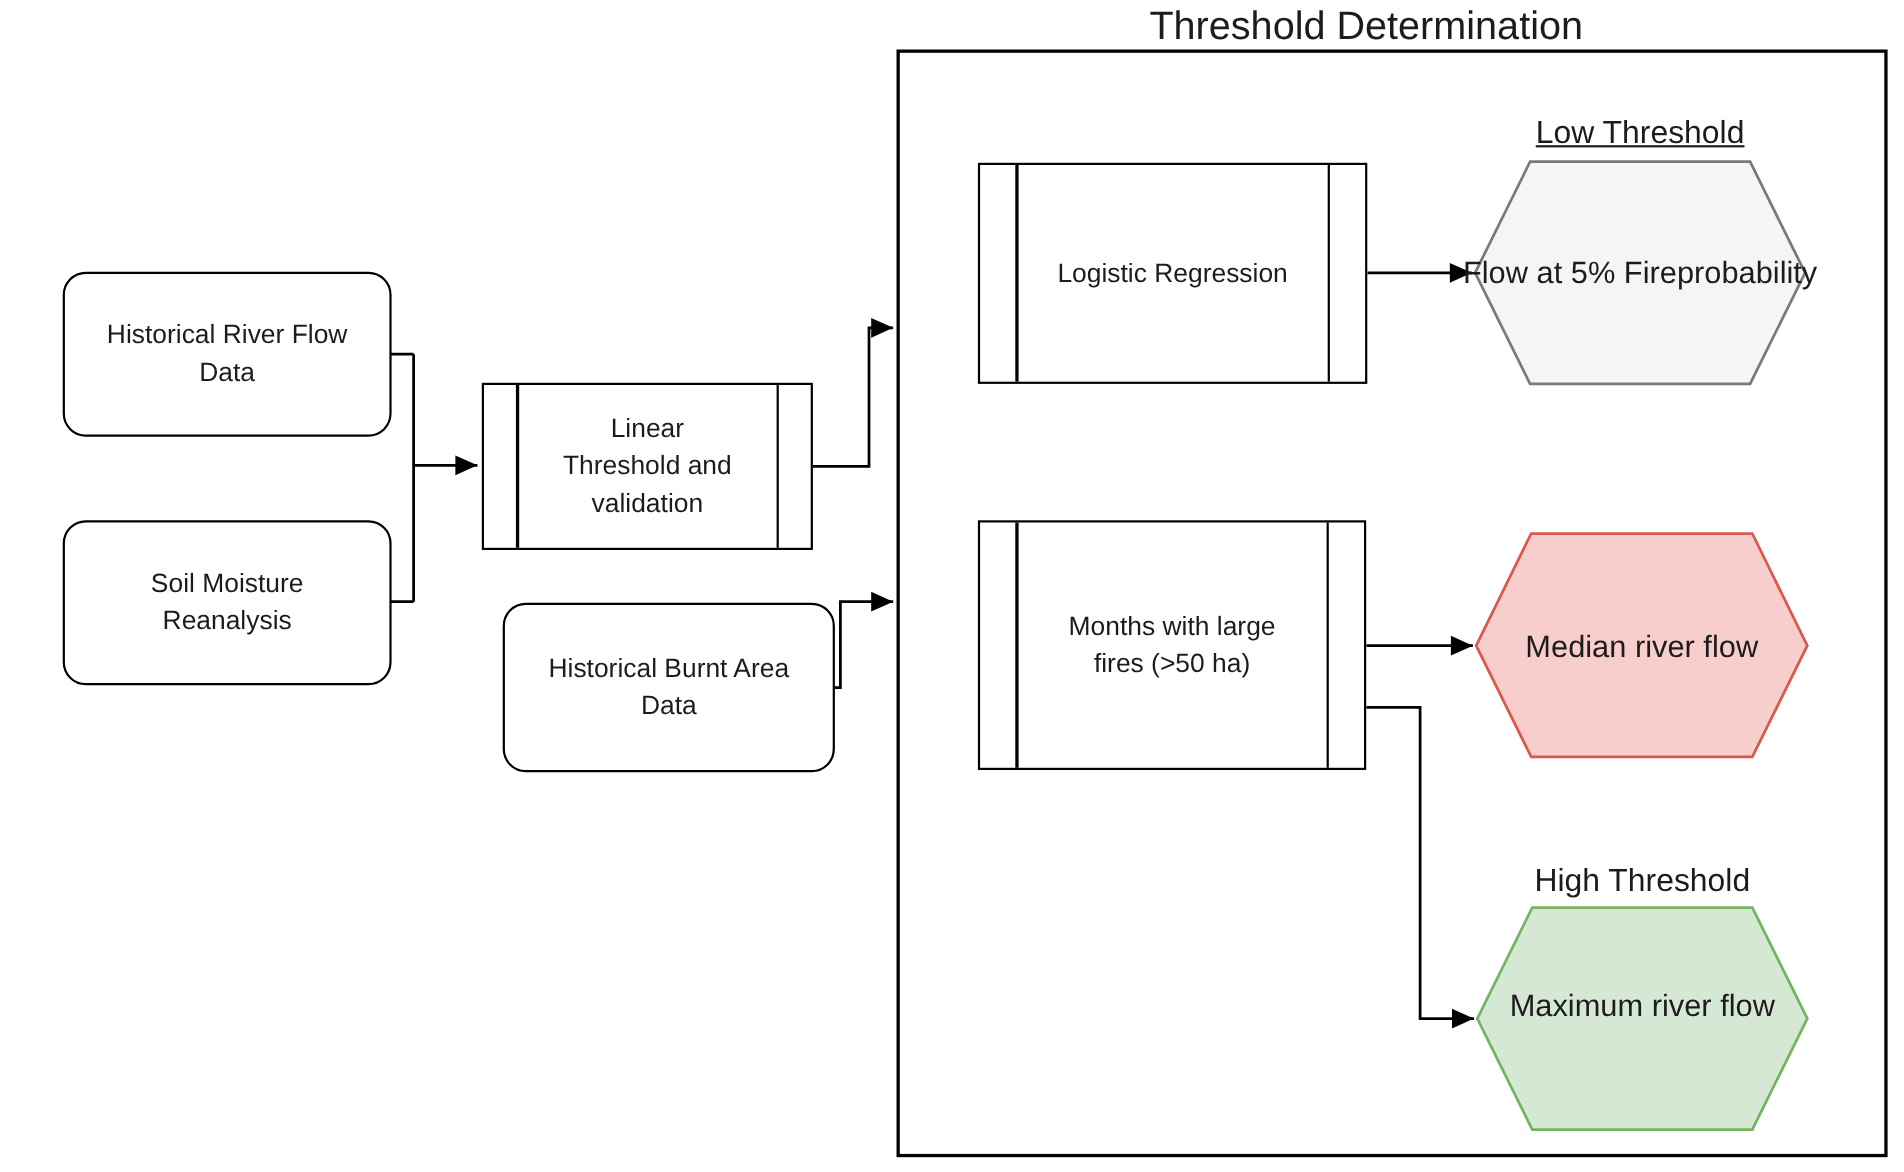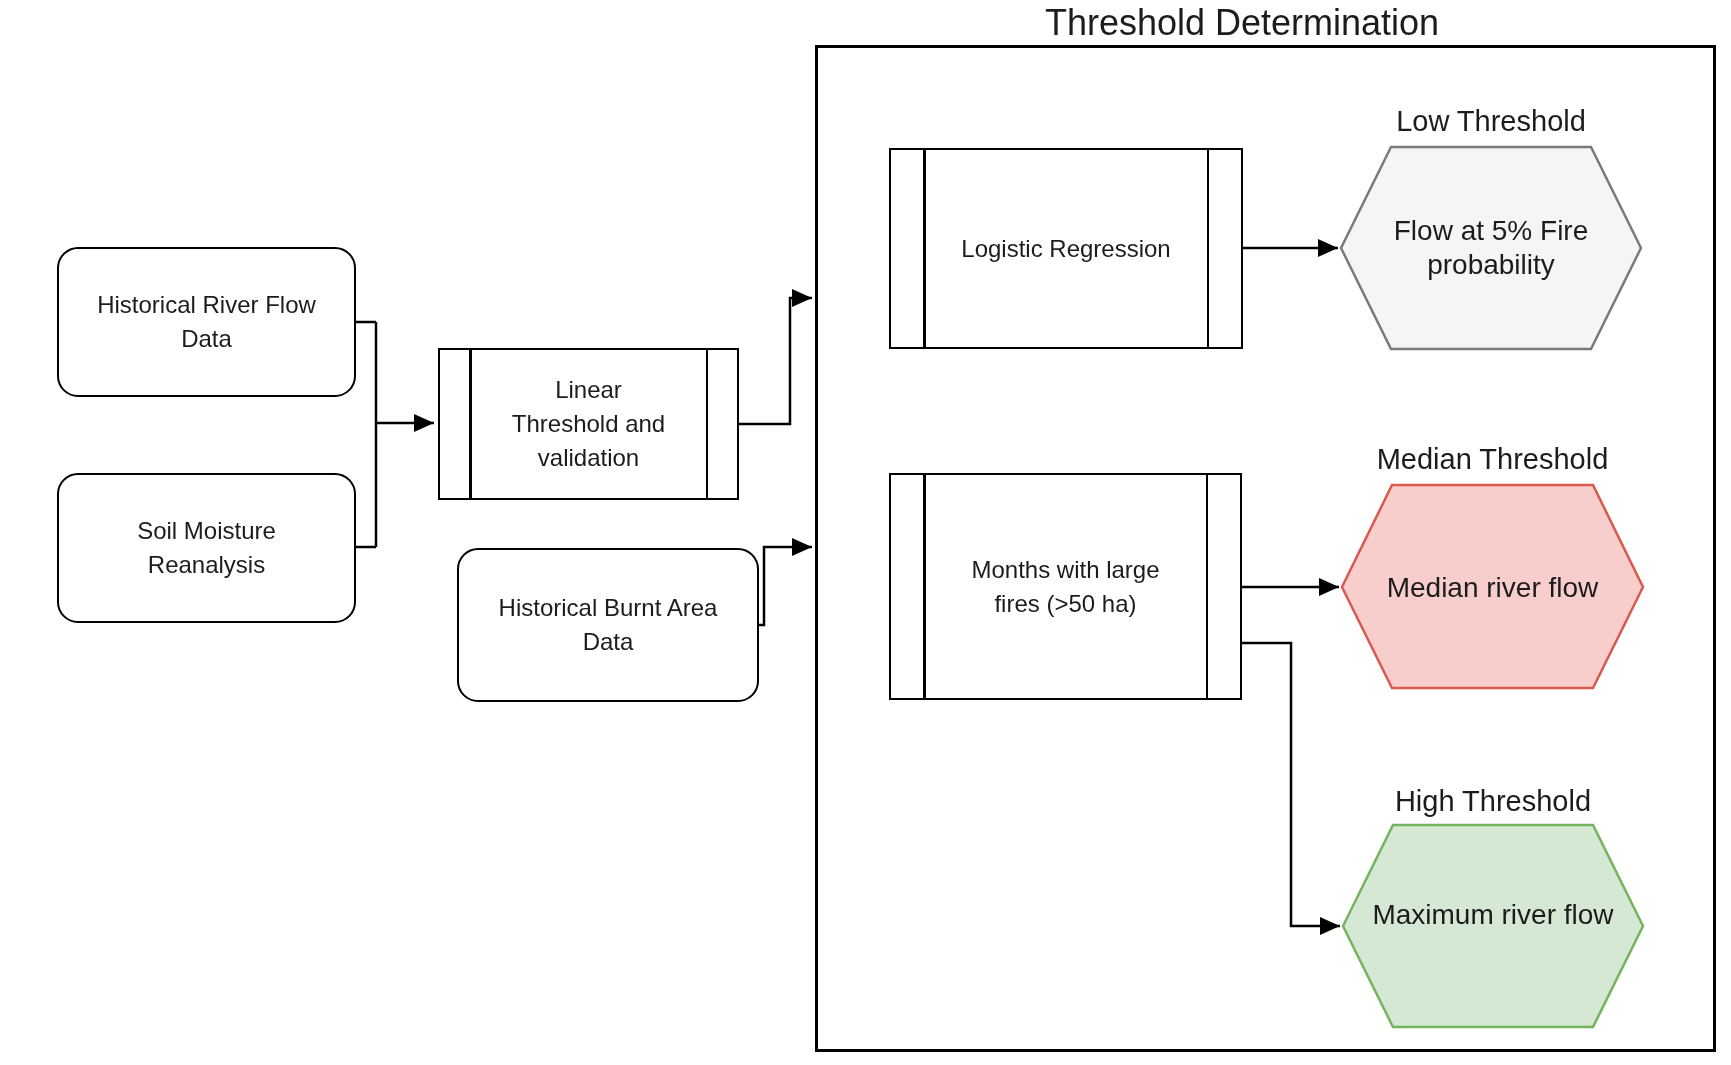--- a/index.html
+++ b/index.html
@@ -18,21 +18,21 @@
   .rounded{border-radius:21px;margin-left:44px;}
   .subprocess::before,.subprocess::after{
     content:"";position:absolute;top:0;bottom:0;width:2.5px;background:#000000;
   }
   .subprocess::before{left:var(--inset);}
   .subprocess::after{right:var(--inset);}
   .txt{font-size:24px;line-height:34px;}
   .line{display:block;white-space:nowrap;}
   .group{position:absolute;box-sizing:border-box;border:3px solid #000000;background:transparent;}
   .hex-label{
-    position:absolute;display:flex;flex-direction:column;align-items:center;justify-content:center;
+    position:absolute;display:flex;flex-direction:row;align-items:center;justify-content:center;
     text-align:center;font-size:28px;line-height:34px;
   }
   .caption{position:absolute;text-align:center;font-size:29px;line-height:34px;white-space:nowrap;}
   .title{position:absolute;text-align:center;font-size:36px;line-height:34px;white-space:nowrap;}
 </style>
 </head>
 <body>
 
 <div class="stage">
 
@@ -98,27 +98,26 @@
     </div>
   </div>
 
   <div class="node subprocess" style="left:889px;top:473px;width:353px;height:227px;--inset:32px;">
     <div class="txt">
       <span class="line">Months with large</span>
       <span class="line">fires (&gt;50 ha)</span>
     </div>
   </div>
 
-  <div class="caption" style="left:1341px;top:104px;width:300px;">Low Threshold</div>
+  <div class="caption" style="left:1341px;top:104px;width:300px;text-decoration:underline;">Low Threshold</div>
   <div class="hex-label" style="left:1341px;top:147px;width:300px;height:202px;">
     <span class="line">Flow at 5% Fire</span>
     <span class="line">probability</span>
   </div>
 
-  <div class="caption" style="left:1342px;top:442px;width:301px;">Median Threshold</div>
   <div class="hex-label" style="left:1342px;top:485px;width:301px;height:206px;">
     <span class="line">Median river flow</span>
   </div>
 
   <div class="caption" style="left:1343px;top:784px;width:300px;">High Threshold</div>
   <div class="hex-label" style="left:1343px;top:825px;width:300px;height:180px;">
     <span class="line">Maximum river flow</span>
   </div>
 
 </div>

